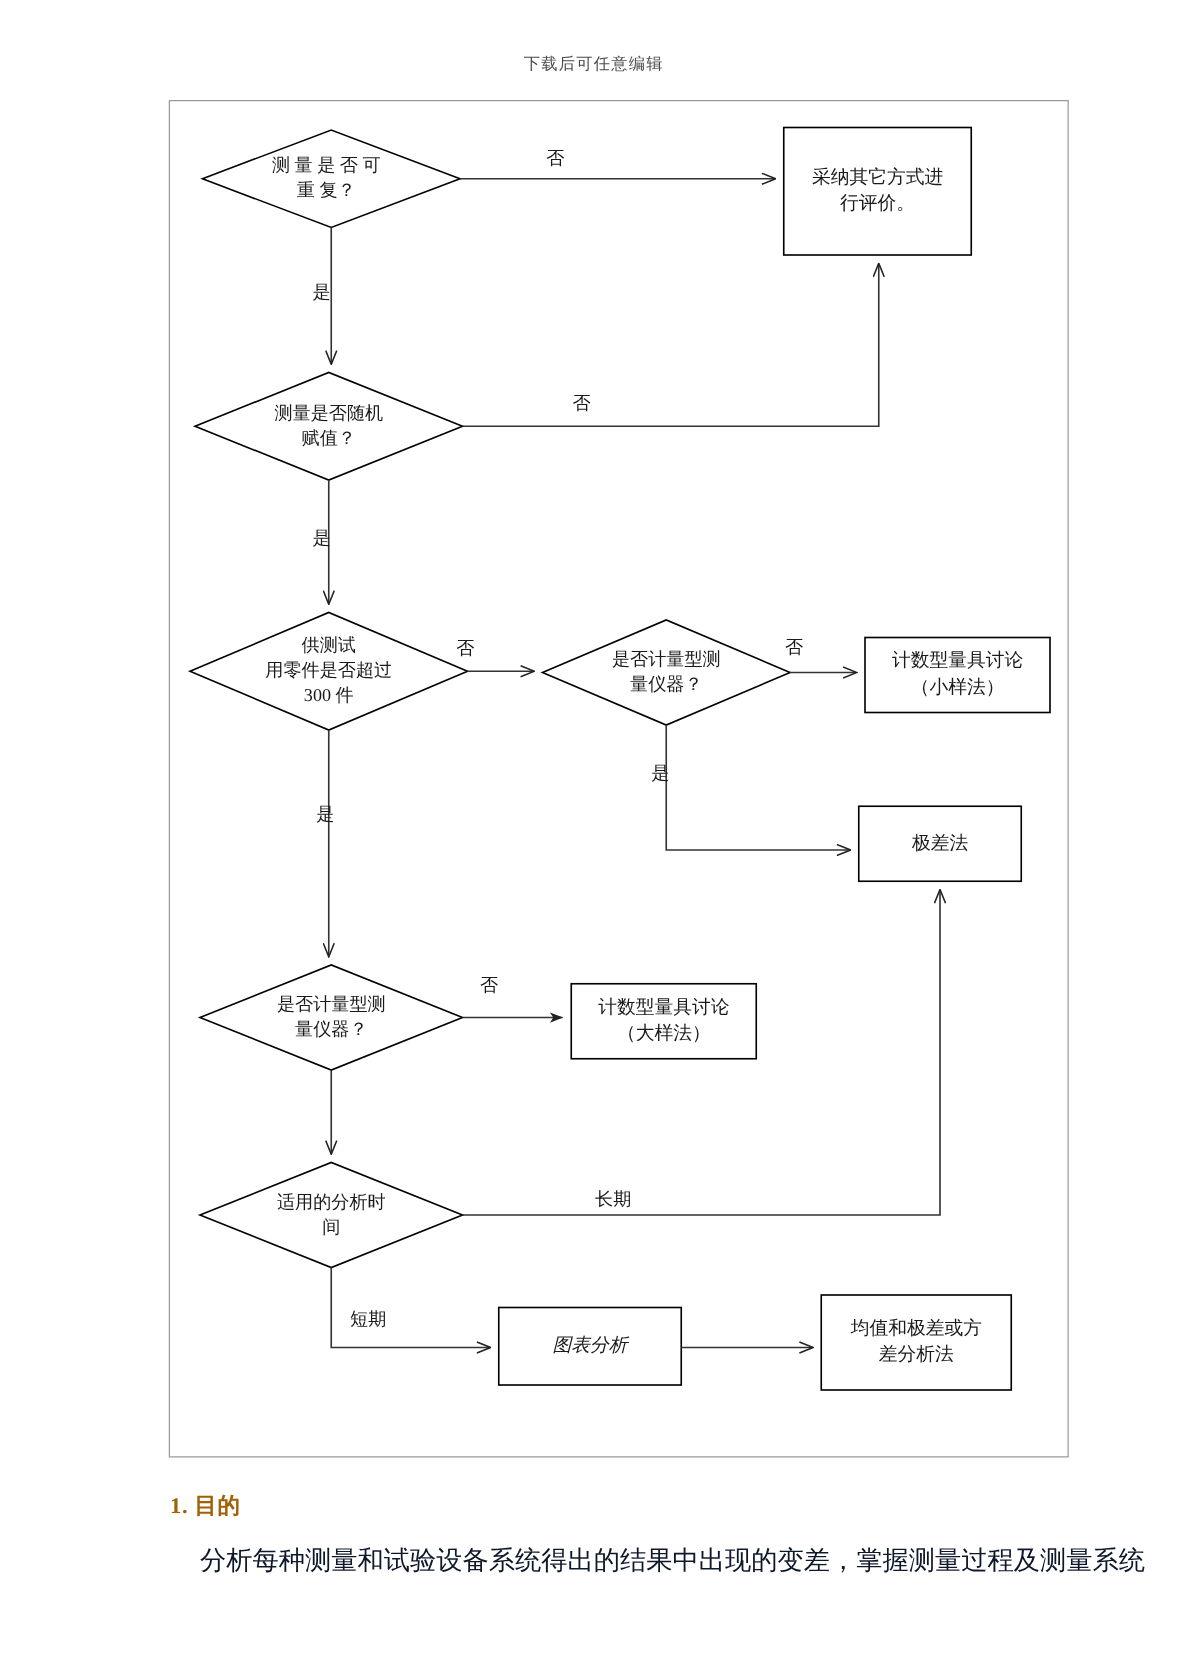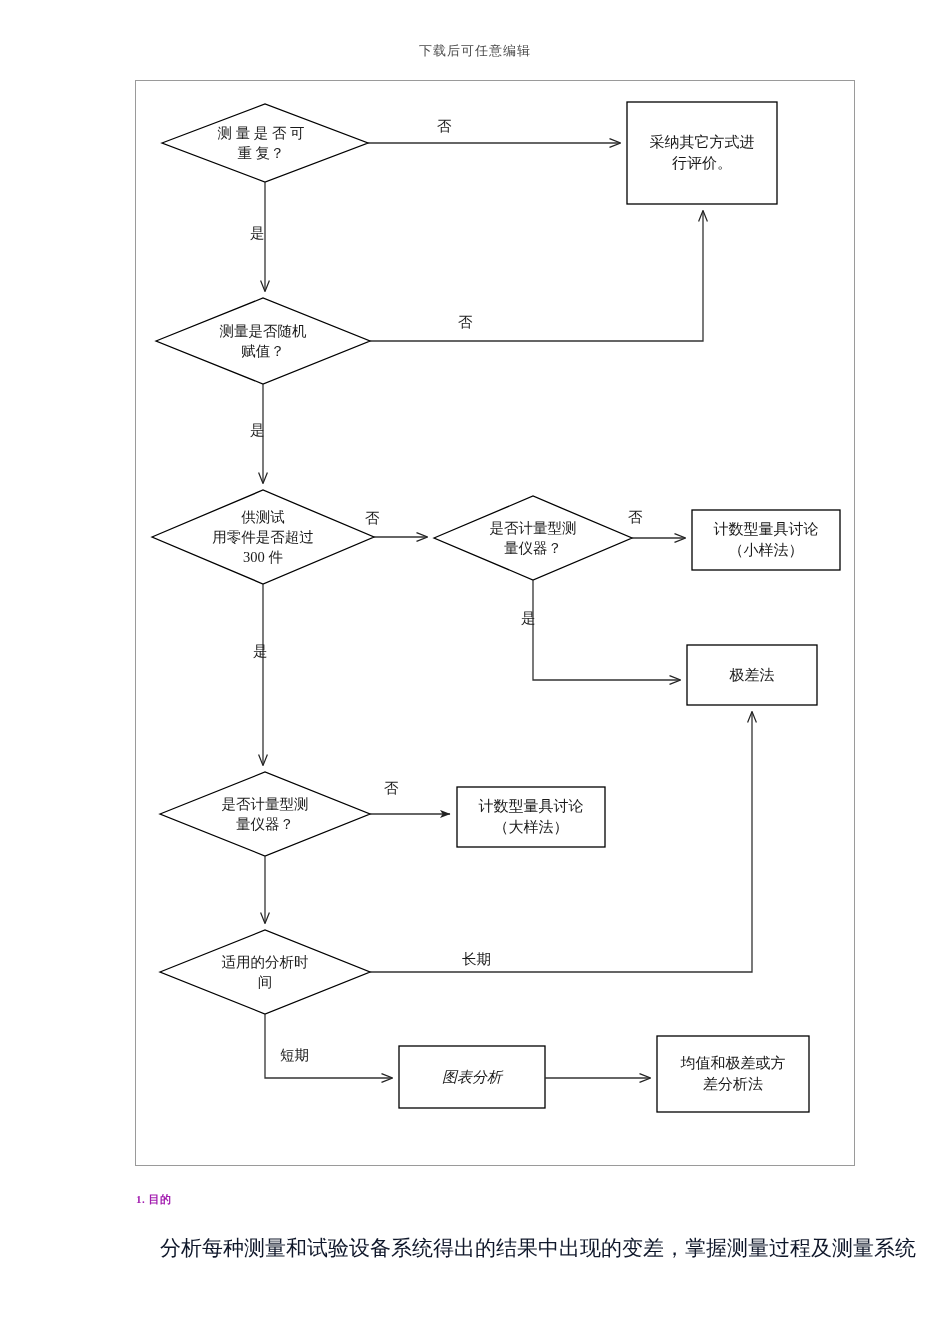--- a/index.html
+++ b/index.html
@@ -75,23 +75,23 @@
     font-size: 14.5px;
     color: #1a1a1a;
     white-space: nowrap;
   }
   
   .section-heading {
     position: absolute;
     left: 136px;
     top: 1192px;
     font-family: "Liberation Serif", "DejaVu Serif", serif;
-    font-size: 11px;
+    font-size: 18px;
     font-weight: bold;
-    color: #a21caf;
+    color: #a16207;
     letter-spacing: 0.5px;
   }
   .body-paragraph {
     position: absolute;
     left: 160px;
     top: 1232px;
     width: 790px;
     font-family: "Liberation Serif", "DejaVu Serif", serif;
     font-size: 21px;
     line-height: 1.6;
@@ -199,21 +199,21 @@
   <div class="edge-label" style="left:365px; top:509px;">否</div>
 
   <div class="edge-label" style="left:253px; top:642px;">是</div>
 
   <div class="edge-label" style="left:628px; top:508px;">否</div>
 
   <div class="edge-label" style="left:521px; top:609px;">是</div>
 
   <div class="edge-label" style="left:384px; top:779px;">否</div>
 
-  <div class="edge-label" style="left:462px; top:950px;">长期</div>
+  <div class="edge-label" style="left:476px; top:950px;">长期</div>
 
   <div class="edge-label" style="left:280px; top:1046px;">短期</div>
 
   <div class="section-heading">1. 目的</div>
 
   <div class="body-paragraph">分析每种测量和试验设备系统得出的结果中出现的变差，掌握测量过程及测量系统</div>
 
 </div>
 
 </body></html>

